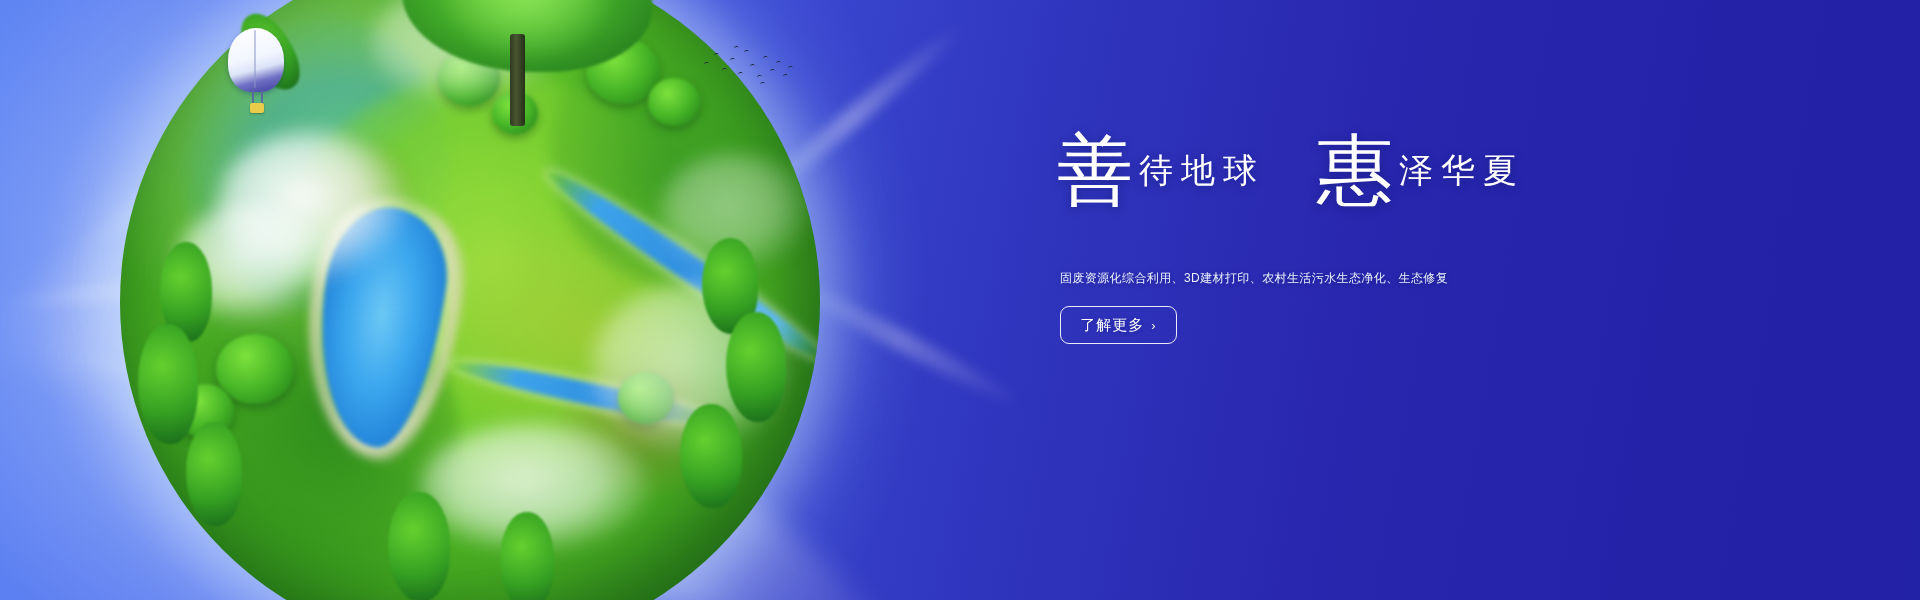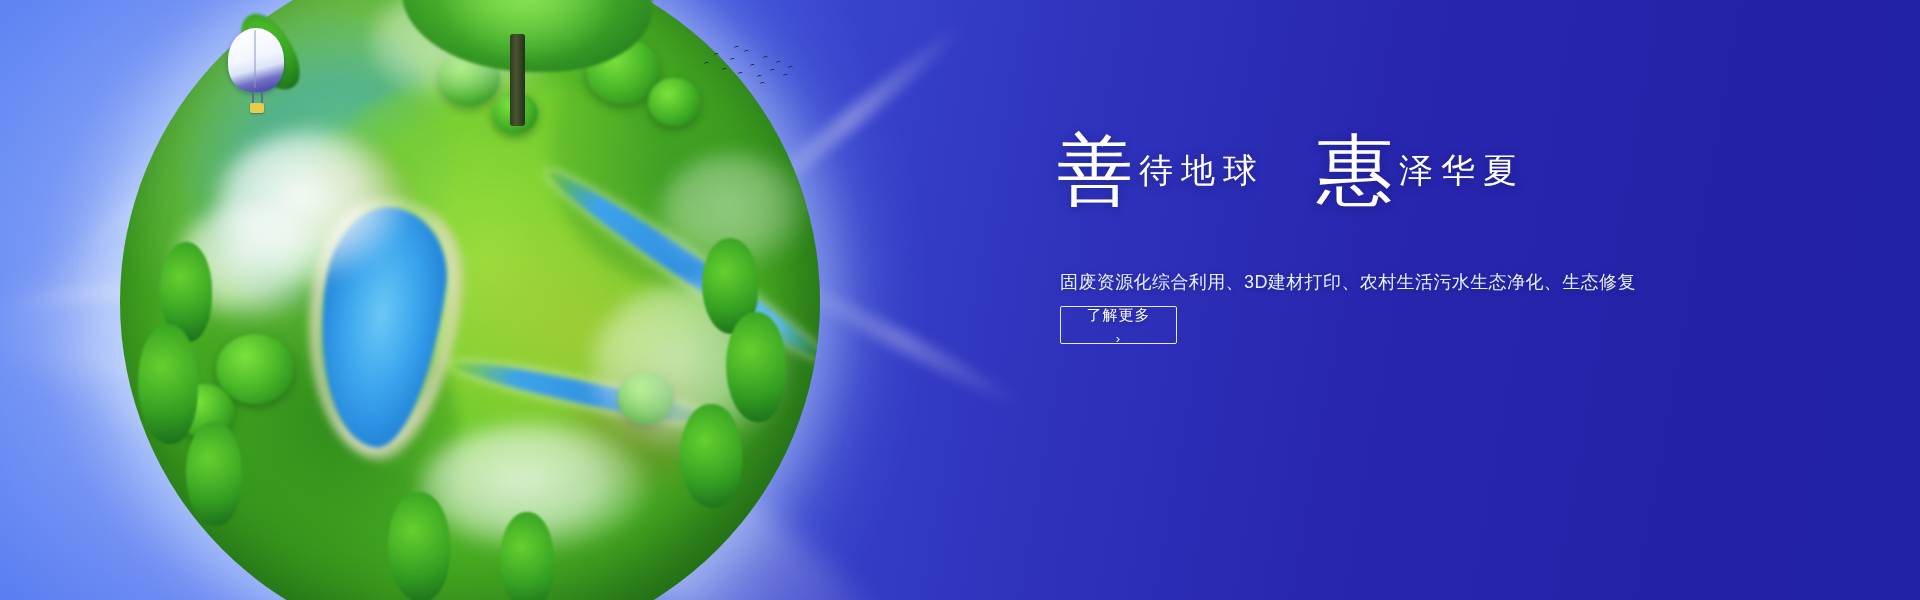--- a/index.html
+++ b/index.html
@@ -164,33 +164,32 @@
   .hl-small{font-size:34px;letter-spacing:8px;vertical-align:6px;margin-left:6px;}
   .hl-gap{display:inline-block;width:52px;}
 
   .subtitle{
     position:absolute;left:3px;top:228px;color:#ffffff;
     font-size:24px;letter-spacing:7.5px;white-space:nowrap;
     text-shadow:0 1px 6px rgba(10,20,90,.4);
   }
   .desc{
     position:absolute;left:3px;top:270px;color:#eaf0ff;
-    font-size:18px;letter-spacing:.4px;white-space:nowrap;
+    font-size:12px;letter-spacing:.4px;white-space:nowrap;
     text-shadow:0 1px 5px rgba(10,20,90,.45);
   }
   .btn{
     position:absolute;left:3px;top:306px;
     width:115px;height:36px;
     border:1px solid rgba(255,255,255,.9);
-    background:transparent;border-radius:2px;
+    background:transparent;border-radius:9px;
     color:#ffffff;font-size:15px;letter-spacing:1px;
     display:flex;align-items:center;justify-content:center;gap:7px;
     cursor:pointer;
     text-shadow:0 1px 4px rgba(10,20,90,.4);
-    flex-direction:column;
   }
   .btn .chev{font-size:13px;line-height:1;opacity:.95;}
 </style>
 </head>
 <body>
 
 <div class="banner">
 
   <div class="sky-glow"></div>
   <div class="cloud-band cb5"></div>

